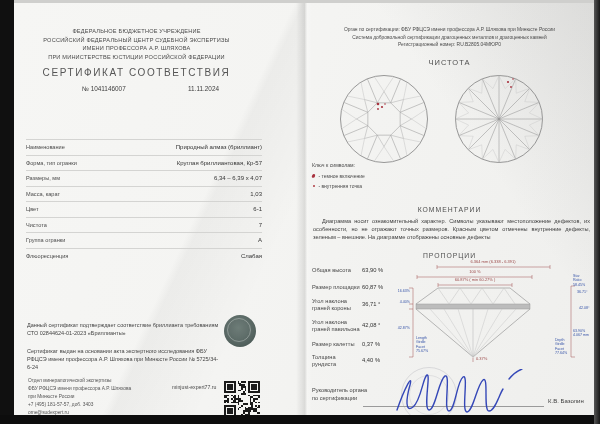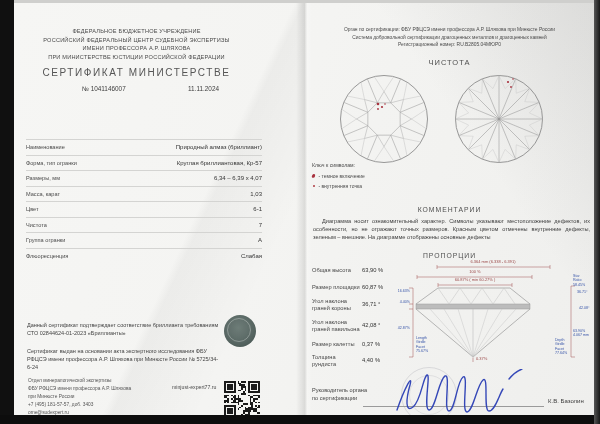--- a/index.html
+++ b/index.html
@@ -84,21 +84,21 @@
   <div class="page left">
     <div class="shade-bl"></div>
 
     <div class="abs org-block">
       <div>ФЕДЕРАЛЬНОЕ БЮДЖЕТНОЕ УЧРЕЖДЕНИЕ</div>
       <div>РОССИЙСКИЙ ФЕДЕРАЛЬНЫЙ ЦЕНТР СУДЕБНОЙ ЭКСПЕРТИЗЫ</div>
       <div>ИМЕНИ ПРОФЕССОРА А.Р. ШЛЯХОВА</div>
       <div>ПРИ МИНИСТЕРСТВЕ ЮСТИЦИИ РОССИЙСКОЙ ФЕДЕРАЦИИ</div>
     </div>
 
-    <div class="abs cert-title">СЕРТИФИКАТ МИНИСТЕРСТВЕ</div>
+    <div class="abs cert-title">СЕРТИФИКАТ СООТВЕТСТВИЯ</div>
     <div class="abs cert-no">№ 1041146007</div>
     <div class="abs cert-date">11.11.2024</div>
 
     <div class="abs spec-table">
       <div class="trow">
         <span class="tlabel">Наименование</span>
         <span class="tvalue">Природный алмаз (бриллиант)</span>
       </div>
       <div class="trow">
         <span class="tlabel">Форма, тип огранки</span>

